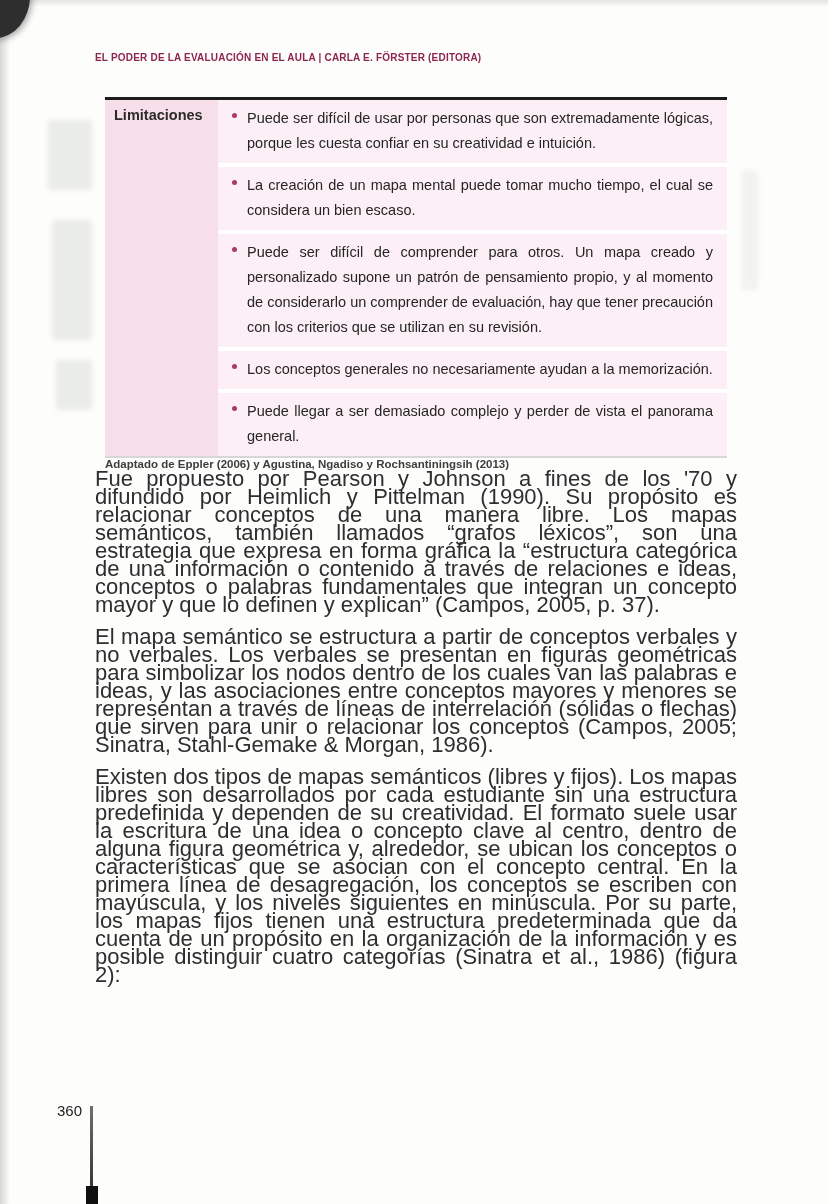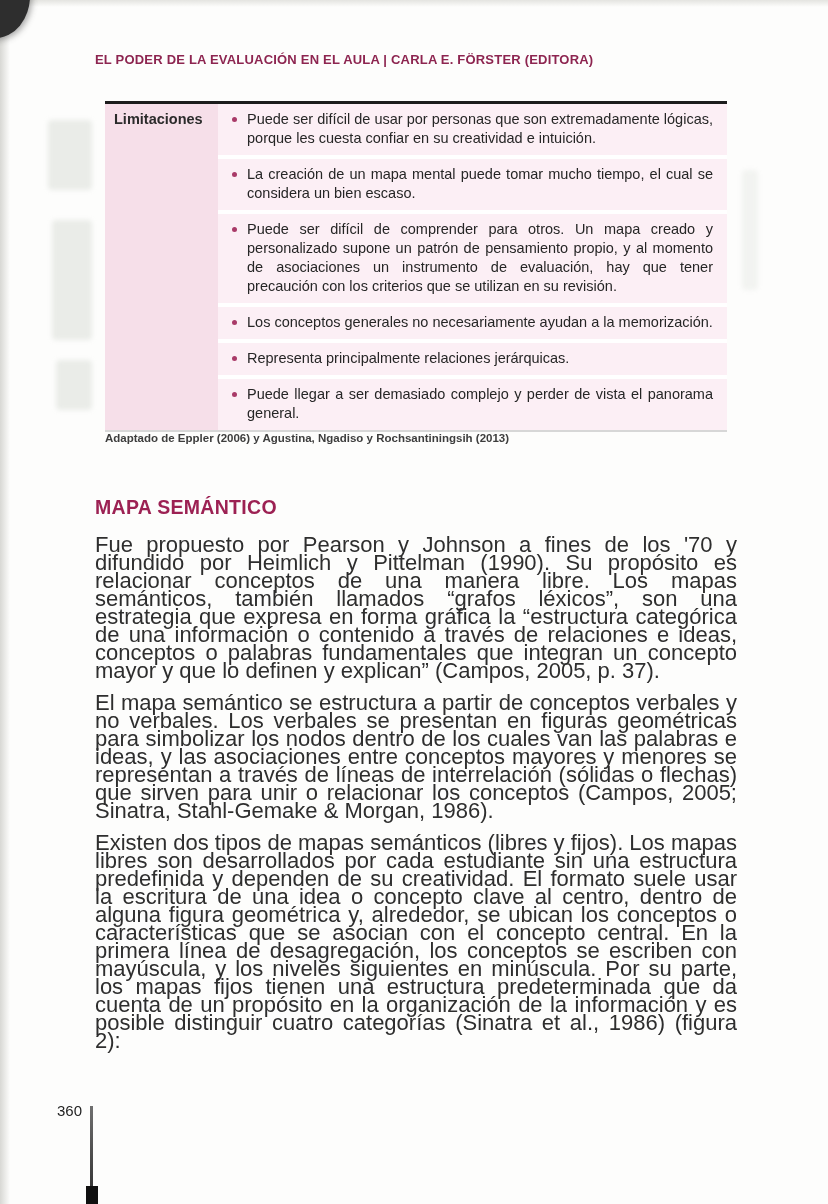--- a/index.html
+++ b/index.html
@@ -52,21 +52,21 @@
 
   
   .page-content {
     position: absolute;
     left: 95px;
     top: 52px;
     width: 642px;
   }
 
   .running-header {
-    font-size: 13px;
+    font-size: 10px;
     font-weight: bold;
     letter-spacing: 0.2px;
     color: #8d2550;
     margin-bottom: 34px;
   }
 
   .limit-table {
     margin-left: 10px;
     width: 622px;
     border-top: 3px solid #1c1c1c;
@@ -92,21 +92,21 @@
     gap: 4px;
     background: #ffffff;
     padding-bottom: 0;
   }
   .limit-item {
     background: #fceff5;
     display: flex;
     align-items: flex-start;
     padding: 6px 14px 7px 11px;
     font-size: 14.5px;
-    line-height: 19px;
+    line-height: 25px;
     color: #262626;
   }
   .bullet {
     width: 5px; height: 5px;
     border-radius: 50%;
     background: #a93a68;
     flex-shrink: 0;
     margin: 7px 10px 0 3px;
   }
   .limit-text {
@@ -165,40 +165,35 @@
       <div class="limit-item">
         <span class="bullet"></span>
         <span class="limit-text">Puede ser difícil de usar por personas que son extremadamente lógicas, porque les cuesta confiar en su creatividad e intuición.</span>
       </div>
       <div class="limit-item">
         <span class="bullet"></span>
         <span class="limit-text">La creación de un mapa mental puede tomar mucho tiempo, el cual se considera un bien escaso.</span>
       </div>
       <div class="limit-item">
         <span class="bullet"></span>
-        <span class="limit-text">Puede ser difícil de comprender para otros. Un mapa creado y personalizado supone un patrón de pensamiento propio, y al momento de asociaciones un instrumento de evaluación, hay que tener precaución con los criterios que se utilizan en su revisión.</span>
+        <span class="limit-text">Puede ser difícil de comprender para otros. Un mapa creado y personalizado supone un patrón de pensamiento propio, y al momento de considerarlo un comprender de evaluación, hay que tener precaución con los criterios que se utilizan en su revisión.</span>
       </div>
       <div class="limit-item">
         <span class="bullet"></span>
         <span class="limit-text">Los conceptos generales no necesariamente ayudan a la memorización.</span>
-      </div>
-      <div class="limit-item">
-        <span class="bullet"></span>
-        <span class="limit-text">Representa principalmente relaciones jerárquicas.</span>
       </div>
       <div class="limit-item">
         <span class="bullet"></span>
         <span class="limit-text">Puede llegar a ser demasiado complejo y perder de vista el panorama general.</span>
       </div>
     </div>
   </div>
 
   <div class="table-caption">Adaptado de Eppler (2006) y Agustina, Ngadiso y Rochsantiningsih (2013)</div>
 
-  <h2 class="section-title">MAPA SEMÁNTICO</h2>
 
   <p class="body-paragraph">Fue propuesto por Pearson y Johnson a fines de los '70 y difundido por Heimlich y Pittelman (1990). Su propósito es relacionar conceptos de una manera libre. Los mapas semánticos, también llamados “grafos léxicos”, son una estrategia que expresa en forma gráfica la “estructura categórica de una información o contenido a través de relaciones e ideas, conceptos o palabras fundamentales que integran un concepto mayor y que lo definen y explican” (Campos, 2005, p. 37).</p>
 
   <p class="body-paragraph">El mapa semántico se estructura a partir de conceptos verbales y no verbales. Los verbales se presentan en figuras geométricas para simbolizar los nodos dentro de los cuales van las palabras e ideas, y las asociaciones entre conceptos mayores y menores se representan a través de líneas de interrelación (sólidas o flechas) que sirven para unir o relacionar los conceptos (Campos, 2005; Sinatra, Stahl-Gemake &amp; Morgan, 1986).</p>
 
   <p class="body-paragraph">Existen dos tipos de mapas semánticos (libres y fijos). Los mapas libres son desarrollados por cada estudiante sin una estructura predefinida y dependen de su creatividad. El formato suele usar la escritura de una idea o concepto clave al centro, dentro de alguna figura geométrica y, alrededor, se ubican los conceptos o características que se asocian con el concepto central. En la primera línea de desagregación, los conceptos se escriben con mayúscula, y los niveles siguientes en minúscula. Por su parte, los mapas fijos tienen una estructura predeterminada que da cuenta de un propósito en la organización de la información y es posible distinguir cuatro categorías (Sinatra et al., 1986) (figura 2):</p>
 
 </div>
 
 <div class="page-number">360</div>

